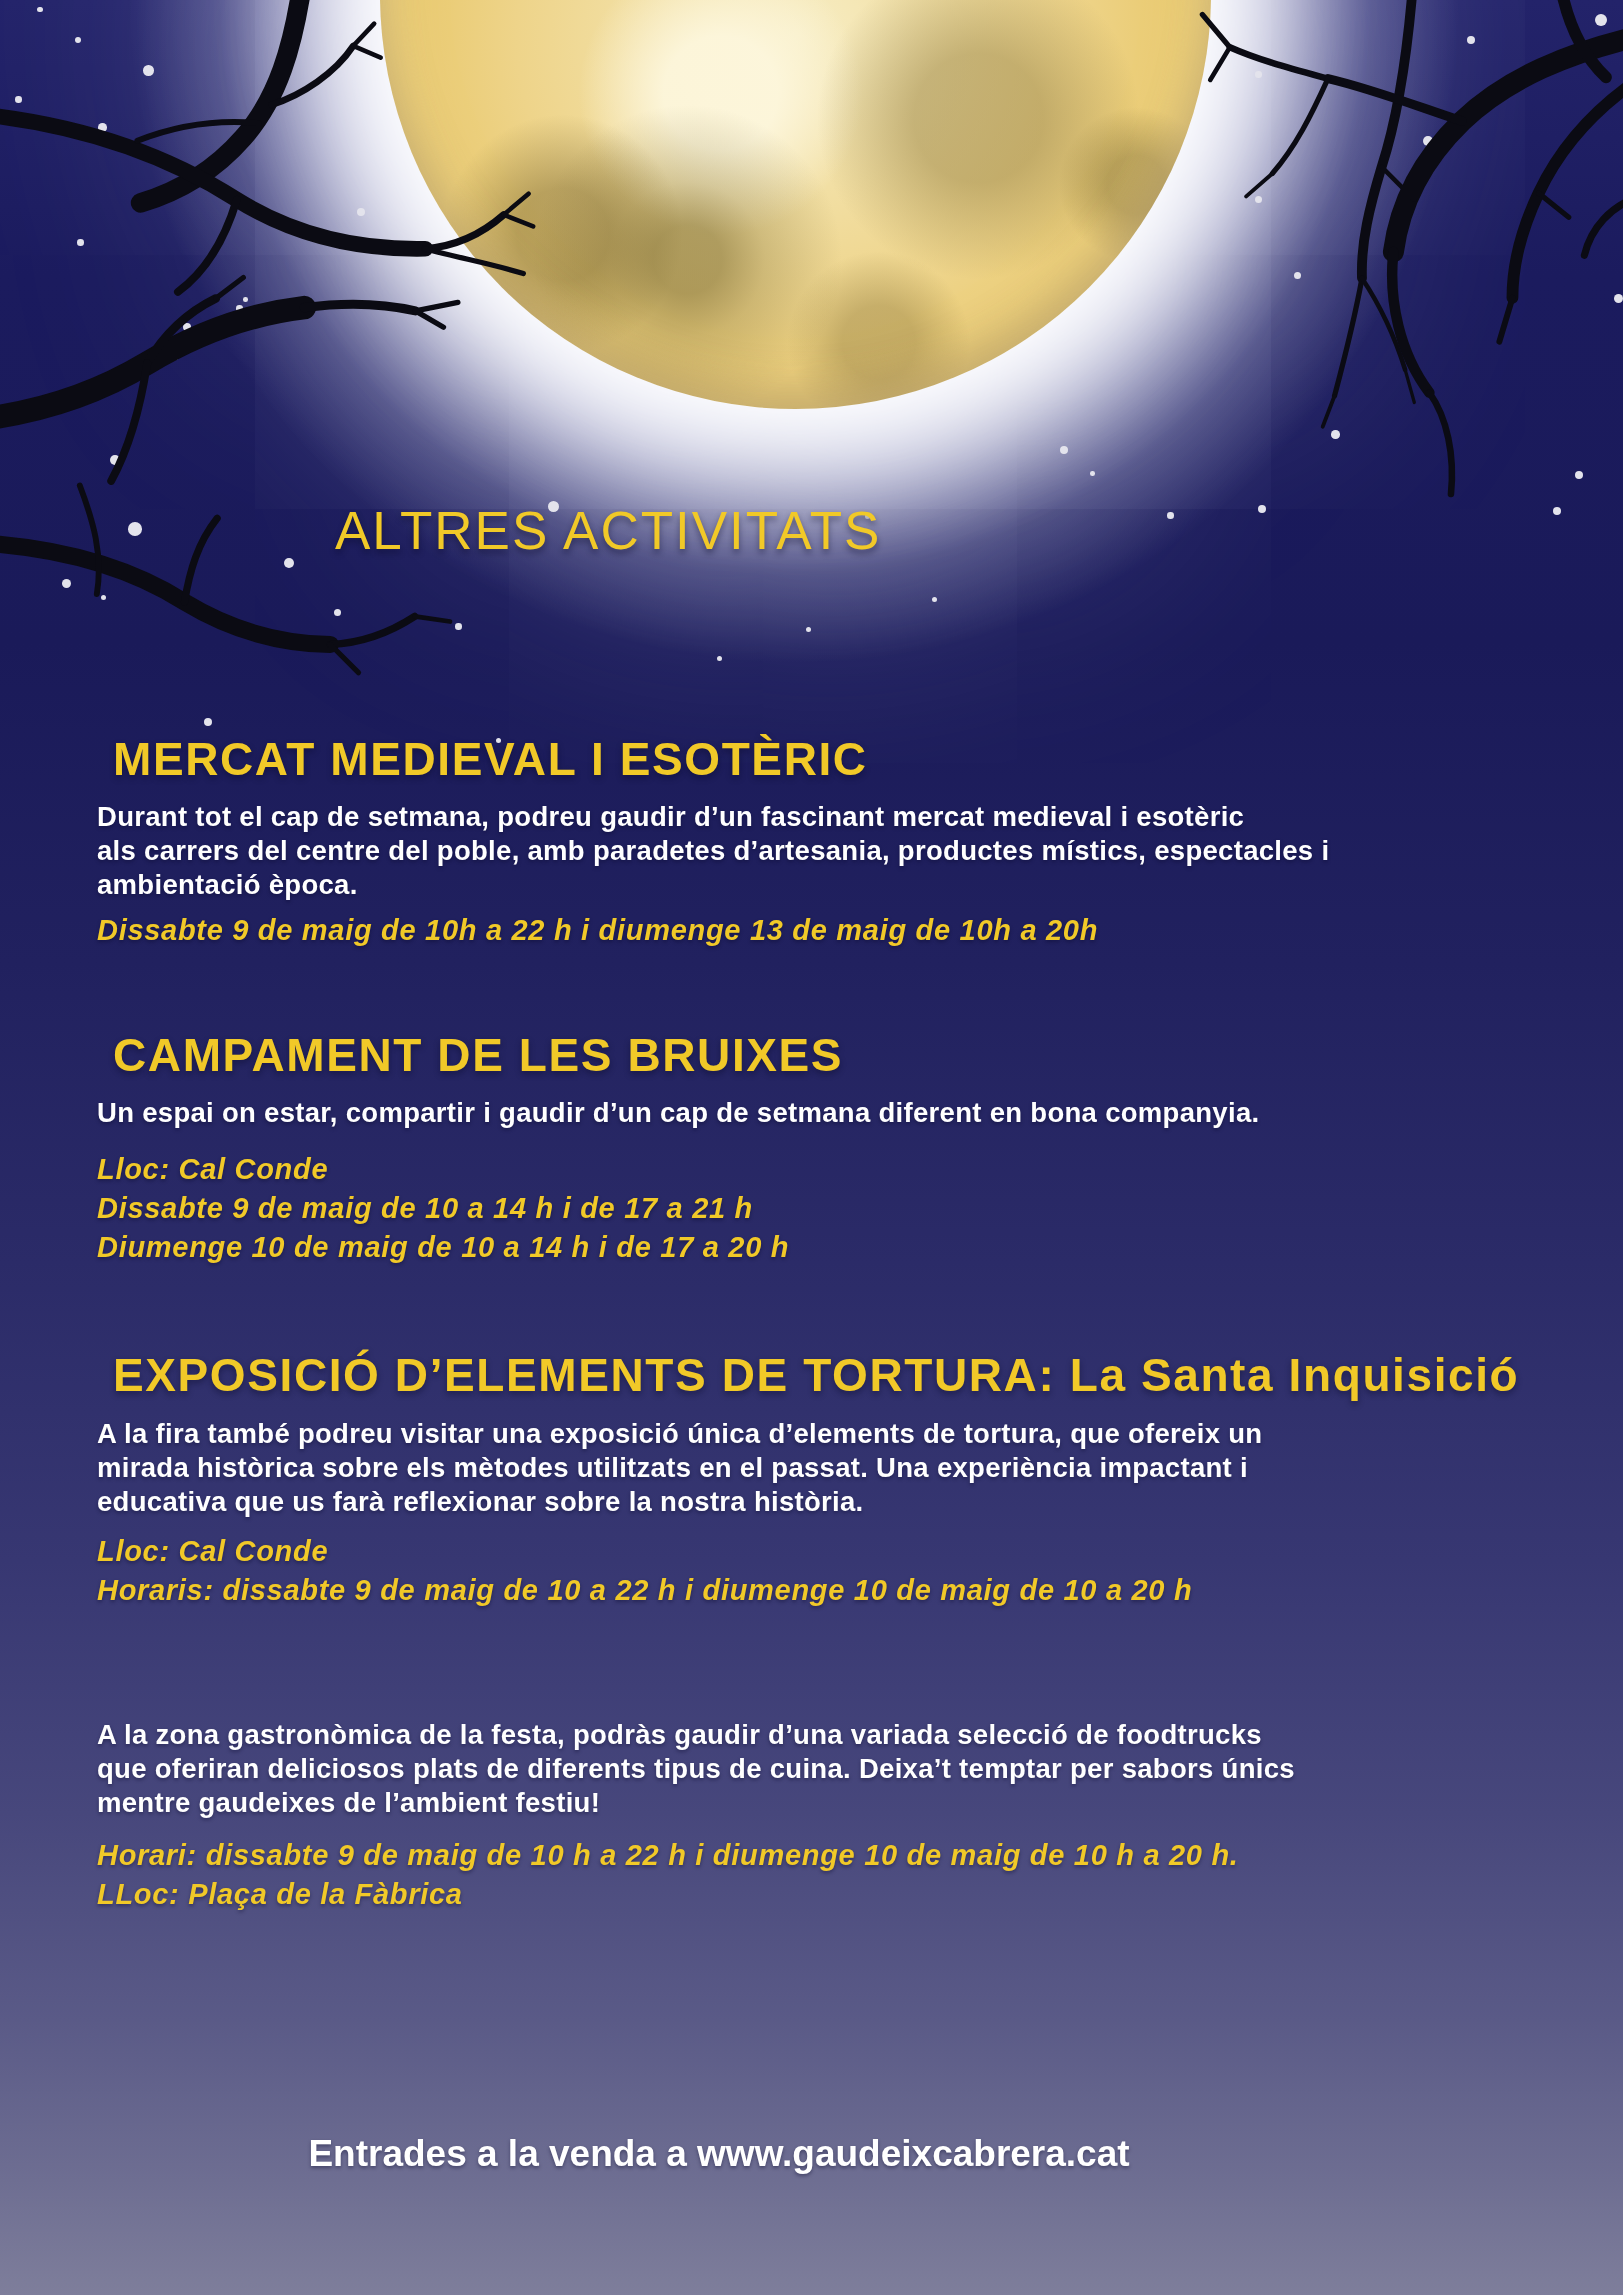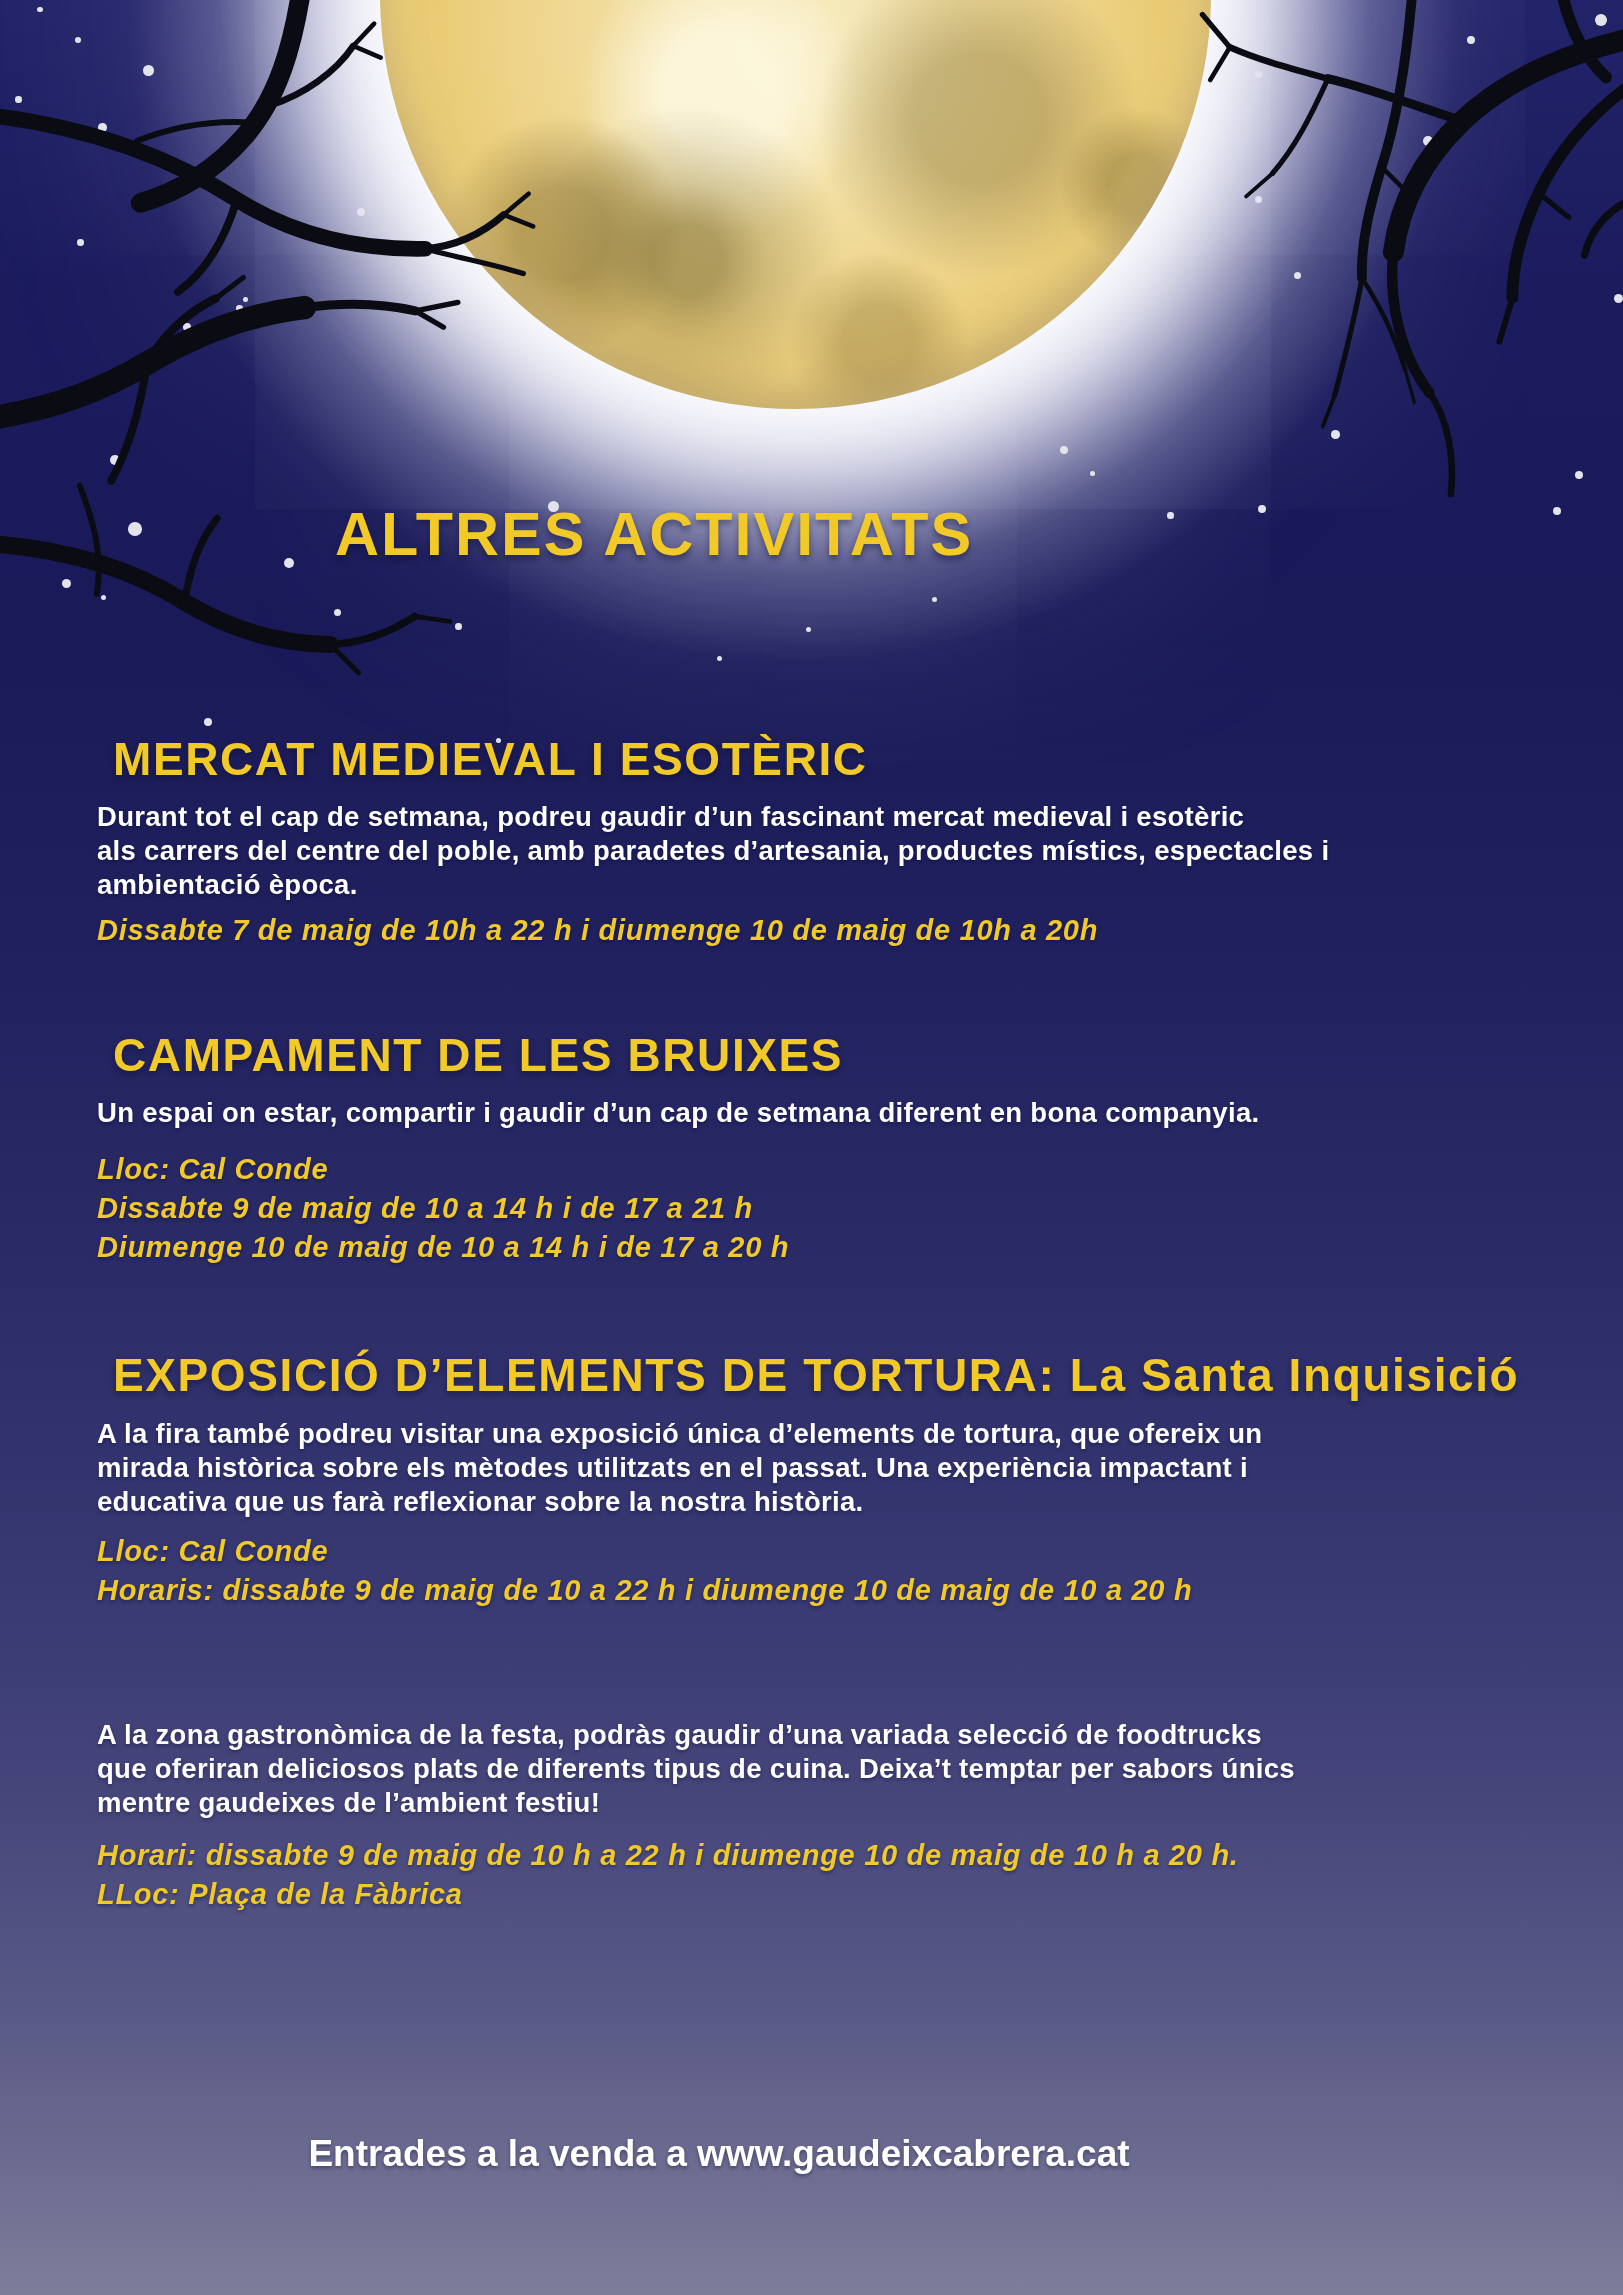--- a/index.html
+++ b/index.html
@@ -40,21 +40,21 @@
     box-shadow:
       0 0 105px 52px rgba(255,255,255,0.85),
       0 0 275px 151px rgba(215,220,255,0.35),
       inset 0 -19.6px 39px rgba(120,90,30,.35),
       inset 0 0 59px rgba(255,250,230,.55);
   }
   .star{position:absolute;background:var(--star);border-radius:50%;}
   .branches{position:absolute;left:0;top:0;pointer-events:none;}
   .poster-title{
     position:absolute;left:335px;top:504px;margin:0;
-    font-size:61px;font-weight:700;letter-spacing:2px;line-height:1;
+    font-size:53px;font-weight:400;letter-spacing:2px;line-height:1;
     color:var(--yellow);text-shadow:0 3.9px 6.5px rgba(8,8,40,.45);
     white-space:nowrap;
   }
   .sec{position:absolute;left:97px;width:1446px;}
   .sec h2{
     margin:16px;font-size:46px;font-weight:700;letter-spacing:1.6px;line-height:50px;
     color:var(--yellow);text-shadow:0 3.3px 5.9px rgba(8,8,40,.45);white-space:nowrap;
   }
   .sec .body{
     margin:0;font-size:27.5px;font-weight:700;letter-spacing:0.3px;line-height:34px;
@@ -179,21 +179,21 @@
   </g>
 </svg>
 
 <h1 class="poster-title">ALTRES ACTIVITATS</h1>
 
 <section class="sec" id="sec-mercat">
   <h2>MERCAT MEDIEVAL I ESOTÈRIC</h2>
   <p class="body">Durant tot el cap de setmana, podreu gaudir d’un fascinant mercat medieval i esotèric
 als carrers del centre del poble, amb paradetes d’artesania, productes místics, espectacles i
 ambientació època.</p>
-  <p class="sched">Dissabte 7 de maig de 10h a 22 h  i diumenge 10 de maig de 10h a 20h</p>
+  <p class="sched">Dissabte 9 de maig de 10h a 22 h  i diumenge 13 de maig de 10h a 20h</p>
 </section>
 
 <section class="sec" id="sec-bruixes">
   <h2>CAMPAMENT DE LES BRUIXES</h2>
   <p class="body">Un espai on estar, compartir i gaudir d’un cap de setmana diferent en bona companyia.</p>
   <p class="sched">Lloc: Cal Conde
 Dissabte 9 de maig de 10 a 14 h i de 17 a 21 h
 Diumenge 10 de maig de 10 a 14 h i de 17 a 20 h</p>
 </section>
 

